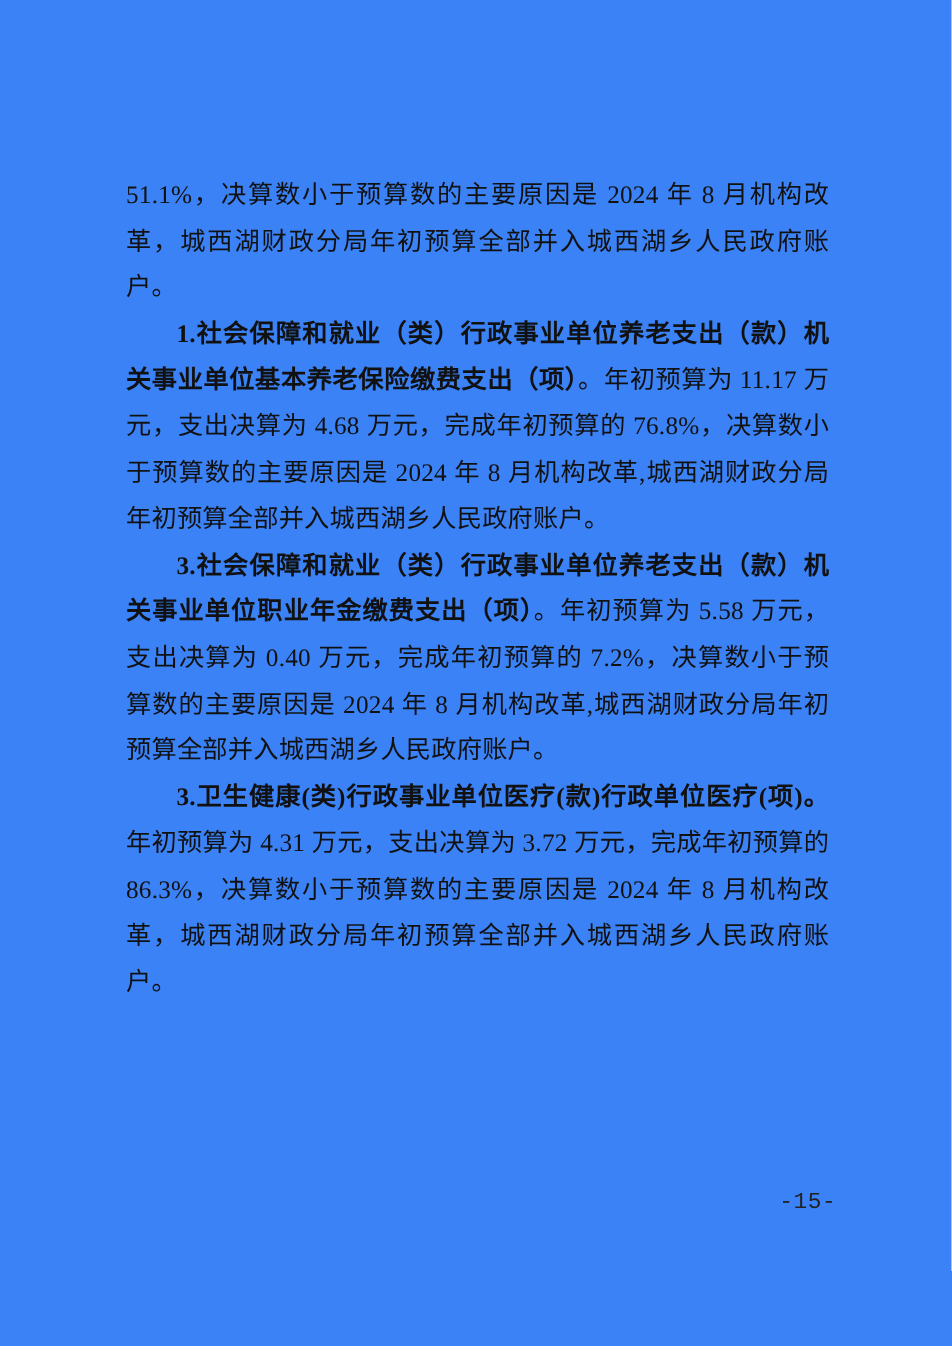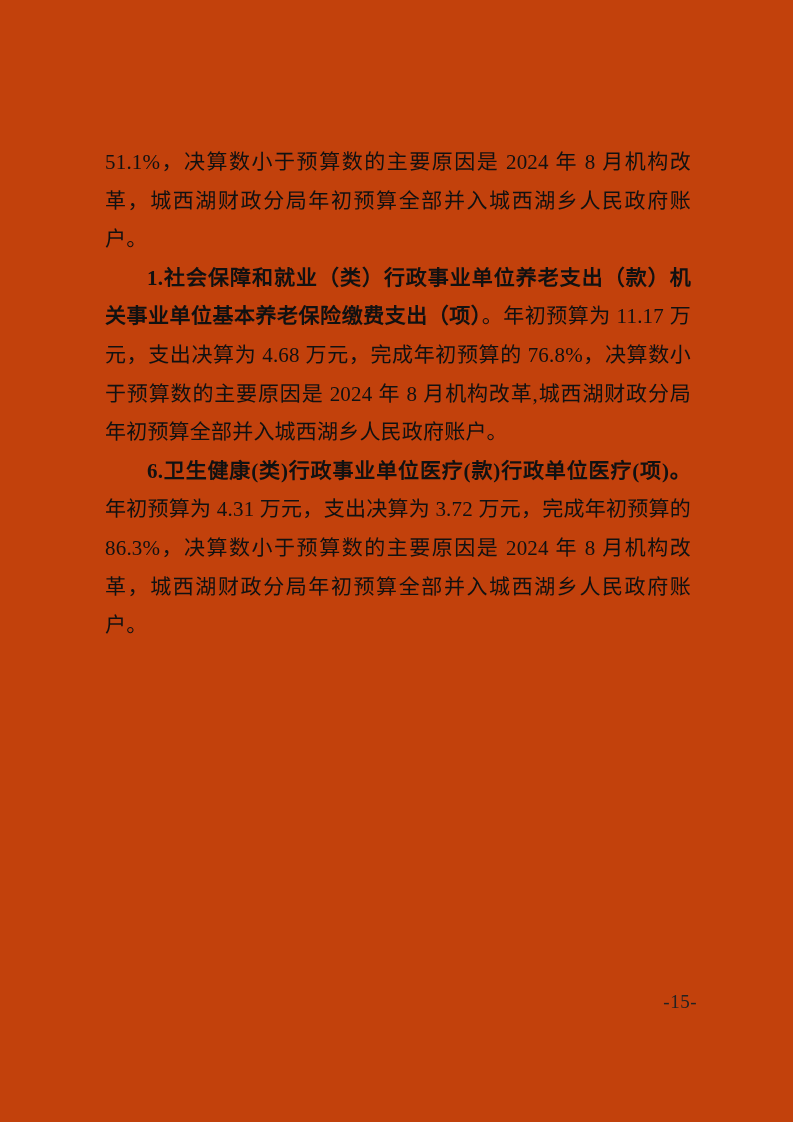--- a/index.html
+++ b/index.html
@@ -4,21 +4,21 @@
 <style>
   html, body {
     margin: 0;
     padding: 0;
     background: #ffffff;
   }
   .page {
     position: relative;
     width: 793px;
     height: 1122px;
-    background: #c2410c;
+    background: #3b82f6;
     overflow: hidden;
     font-family: "Liberation Serif", "DejaVu Serif", serif;
     color: #111111;
   }
   .doc-content {
     position: absolute;
     left: 105px;
     top: 143px;
     width: 586px;
     font-size: 21px;
@@ -41,34 +41,35 @@
     font-weight: bold;
   }
   .page-number {
     position: absolute;
     top: 991px;
     right: 96px;
     font-size: 19px;
     line-height: 22px;
     letter-spacing: 0.5px;
     color: #222222;
-    font-family: Liberation Serif, serif;
+    font-family: Liberation Mono, monospace;
   }
 </style>
 </head>
 <body>
 
 <div class="page">
   <div class="doc-content">
 
     <p class="para continuation"><span>51.1%，决算数小于预算数的主要原因是 2024 年 8 月机构改革，城西湖财政分局年初预算全部并入城西湖乡人民政府账户。</span></p>
 
     <p class="para"><span class="lead">1.社会保障和就业（类）行政事业单位养老支出（款）机关事业单位基本养老保险缴费支出（项）</span><span>。年初预算为 11.17 万元，支出决算为 4.68 万元，完成年初预算的 76.8%，决算数小于预算数的主要原因是 2024 年 8 月机构改革,城西湖财政分局年初预算全部并入城西湖乡人民政府账户。</span></p>
 
+    <p class="para"><span class="lead">3.社会保障和就业（类）行政事业单位养老支出（款）机关事业单位职业年金缴费支出（项）</span><span>。年初预算为 5.58 万元，支出决算为 0.40 万元，完成年初预算的 7.2%，决算数小于预算数的主要原因是 2024 年 8 月机构改革,城西湖财政分局年初预算全部并入城西湖乡人民政府账户。</span></p>
 
-    <p class="para"><span class="lead">6.卫生健康(类)行政事业单位医疗(款)行政单位医疗(项)。</span><span>年初预算为 4.31 万元，支出决算为 3.72 万元，完成年初预算的 86.3%，决算数小于预算数的主要原因是 2024 年 8 月机构改革，城西湖财政分局年初预算全部并入城西湖乡人民政府账户。</span></p>
+    <p class="para"><span class="lead">3.卫生健康(类)行政事业单位医疗(款)行政单位医疗(项)。</span><span>年初预算为 4.31 万元，支出决算为 3.72 万元，完成年初预算的 86.3%，决算数小于预算数的主要原因是 2024 年 8 月机构改革，城西湖财政分局年初预算全部并入城西湖乡人民政府账户。</span></p>
 
 
 
   </div>
 
   <div class="page-number">-15-</div>
 </div>
 
 </body></html>

